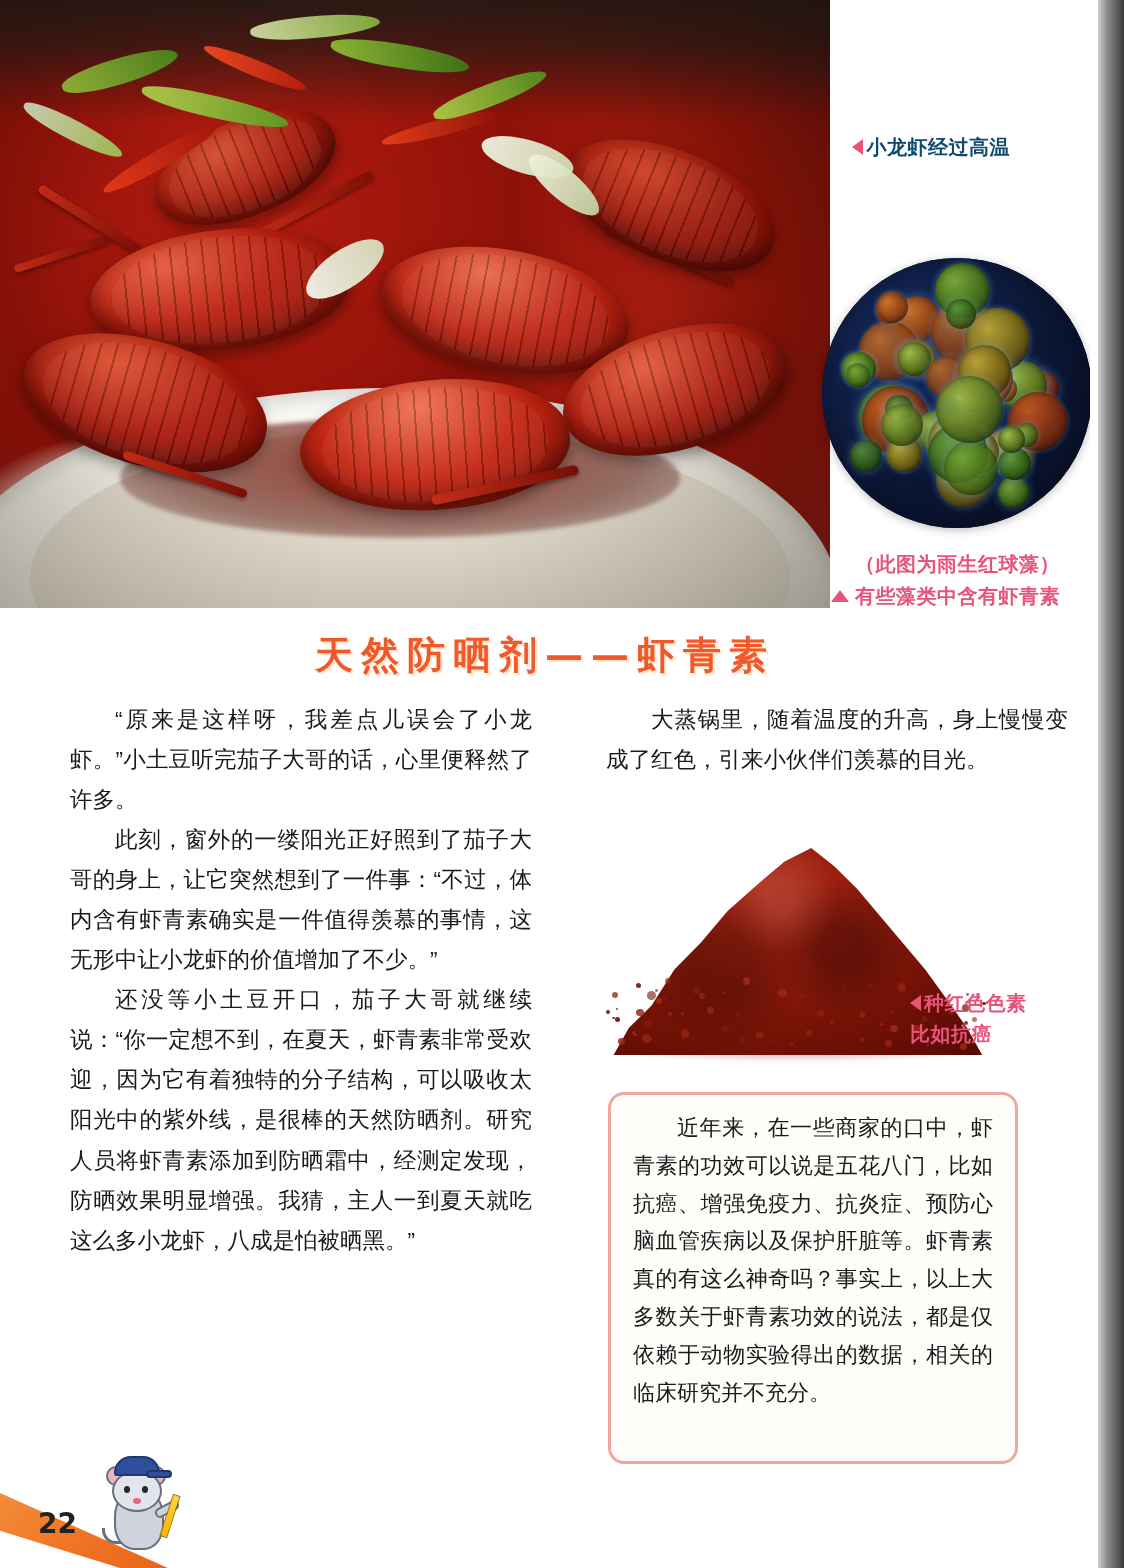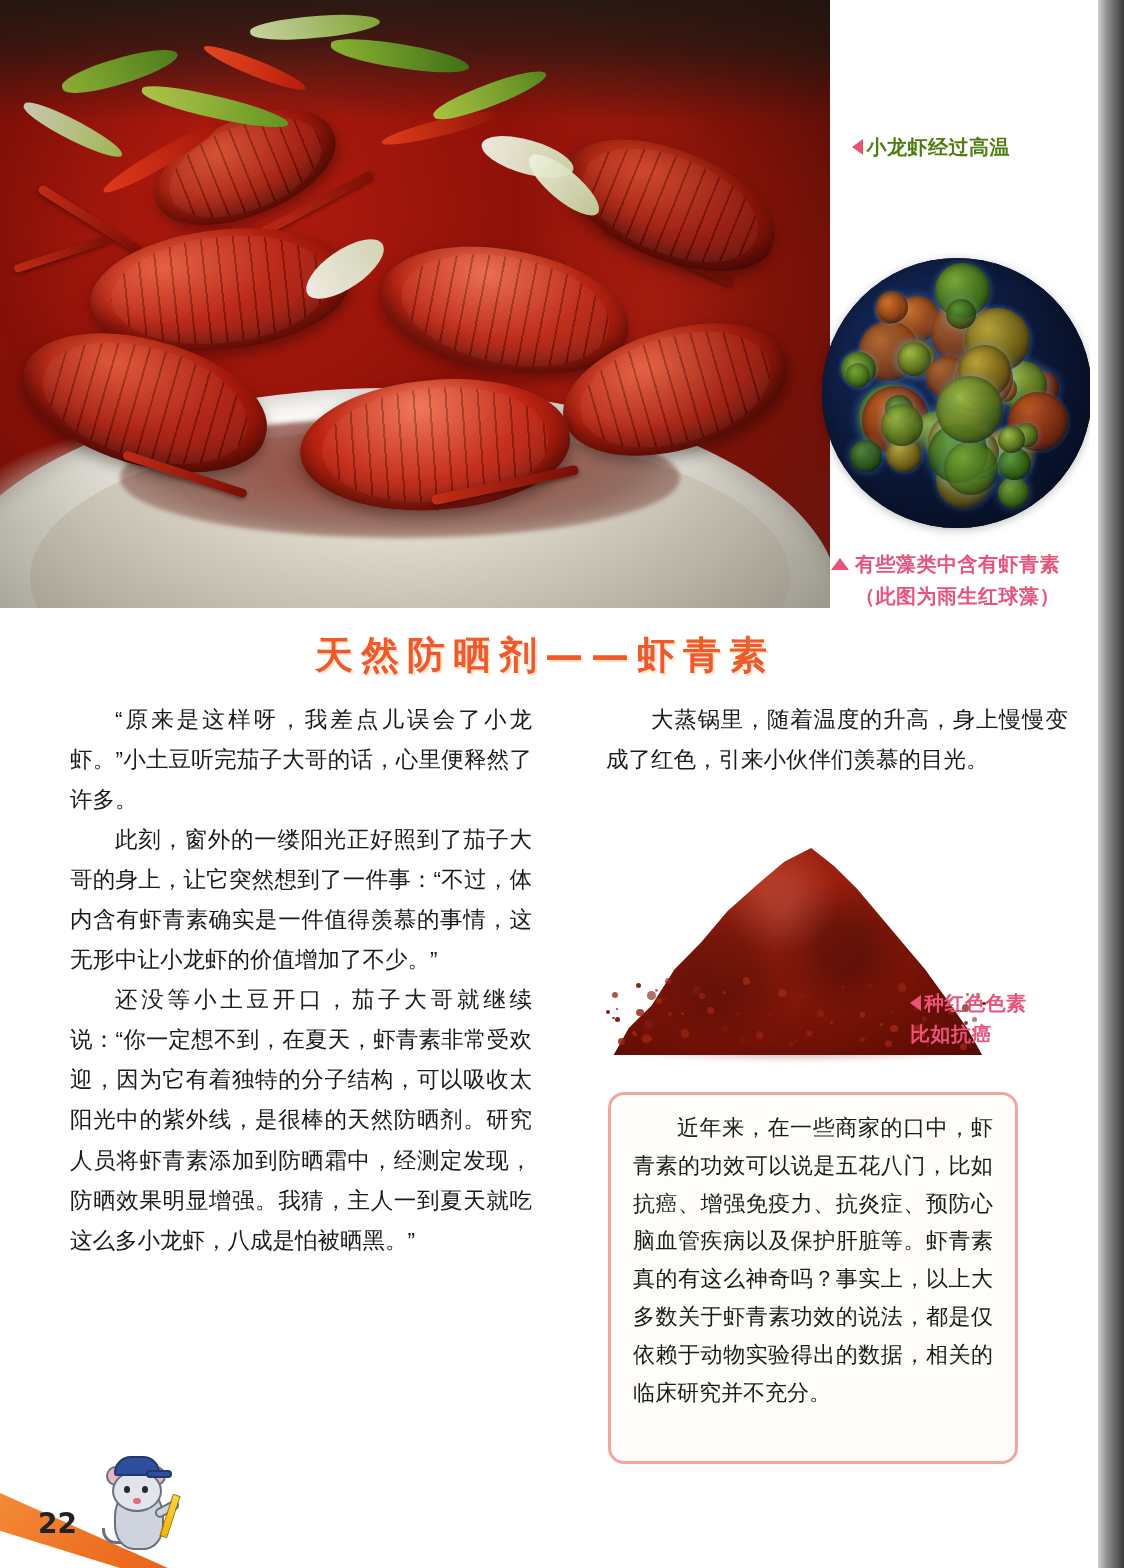--- a/index.html
+++ b/index.html
@@ -115,21 +115,21 @@
     position: absolute; inset: 0;
     background: radial-gradient(ellipse at 45% 45%, rgba(0,0,0,0) 45%, rgba(0,0,0,.28) 100%);
   }
 
   
   .cap-crawfish {
     position: absolute;
     left: 770px; top: 132px;
     width: 240px;
     text-align: right;
-    color: #4d7c0f;
+    color: #0c4a6e;
     font-size: 20px;
     line-height: 1.55;
     letter-spacing: .5px;
     font-weight: 700;
   }
   .cap-crawfish .tri-left {
     display: inline-block;
     width: 0; height: 0;
     border-top: 8px solid transparent;
     border-bottom: 8px solid transparent;
@@ -420,22 +420,22 @@
       <div class="cell" style="left: 133.358px; top: 91.6936px; width: 57.7991px; height: 57.7991px; background: radial-gradient(circle at 35% 32%, rgb(212, 120, 42) 0%, rgb(139, 61, 16) 62%, rgba(8, 16, 40, 0.9) 100%); box-shadow: rgba(120, 190, 255, 0.45) 0px 0px 4.5808px, rgba(0, 0, 0, 0.5) 0px 0px 6px inset; opacity: 0.86;"></div>
       <div class="cell" style="left: 135.711px; top: 86.7535px; width: 53.0512px; height: 53.0512px; background: radial-gradient(circle at 35% 32%, rgb(185, 166, 58) 0%, rgb(106, 90, 18) 62%, rgba(8, 16, 40, 0.9) 100%); box-shadow: rgba(120, 190, 255, 0.45) 0px 0px 9.63162px, rgba(0, 0, 0, 0.5) 0px 0px 6px inset; opacity: 0.92;"></div>
       <div class="cell" style="left: 175.737px; top: 167.79px; width: 27.4329px; height: 27.4329px; background: radial-gradient(circle at 35% 32%, rgb(159, 191, 74) 0%, rgb(78, 106, 26) 62%, rgba(8, 16, 40, 0.9) 100%); box-shadow: rgba(120, 190, 255, 0.45) 0px 0px 4.83059px, rgba(0, 0, 0, 0.5) 0px 0px 6px inset; opacity: 0.97;"></div>
       <div class="cell" style="left: 58.8937px; top: 145.966px; width: 42.2776px; height: 42.2776px; background: radial-gradient(circle at 35% 32%, rgb(159, 191, 74) 0%, rgb(78, 106, 26) 62%, rgba(8, 16, 40, 0.9) 100%); box-shadow: rgba(120, 190, 255, 0.45) 0px 0px 8.84438px, rgba(0, 0, 0, 0.5) 0px 0px 6px inset; opacity: 0.85;"></div>
       <div class="cell" style="left: 113.983px; top: 117.985px; width: 66.9186px; height: 66.9186px; background: radial-gradient(circle at 35% 32%, rgb(159, 191, 74) 0%, rgb(78, 106, 26) 62%, rgba(8, 16, 40, 0.9) 100%); box-shadow: rgba(120, 190, 255, 0.45) 0px 0px 8.33964px, rgba(0, 0, 0, 0.5) 0px 0px 6px inset; opacity: 0.9;"></div>
     </div>
   <div class="hero-vignette2"></div>
 </div>
 
 <div class="cap-algae">
+  <div><span>（此图为雨生红球藻）</span></div>
   <div><span class="tri-up"></span><span>有些藻类中含有虾青素</span></div>
-  <div><span>（此图为雨生红球藻）</span></div>
 </div>
 
 <div class="article-title">天然防晒剂——虾青素</div>
 
 <div class="col col-left">
   <p>“原来是这样呀，我差点儿误会了小龙虾。”小土豆听完茄子大哥的话，心里便释然了许多。</p>
   <p>此刻，窗外的一缕阳光正好照到了茄子大哥的身上，让它突然想到了一件事：“不过，体内含有虾青素确实是一件值得羡慕的事情，这无形中让小龙虾的价值增加了不少。”</p>
   <p>还没等小土豆开口，茄子大哥就继续说：“你一定想不到，在夏天，虾青素非常受欢迎，因为它有着独特的分子结构，可以吸收太阳光中的紫外线，是很棒的天然防晒剂。研究人员将虾青素添加到防晒霜中，经测定发现，防晒效果明显增强。我猜，主人一到夏天就吃这么多小龙虾，八成是怕被晒黑。”</p>
 </div>
 

